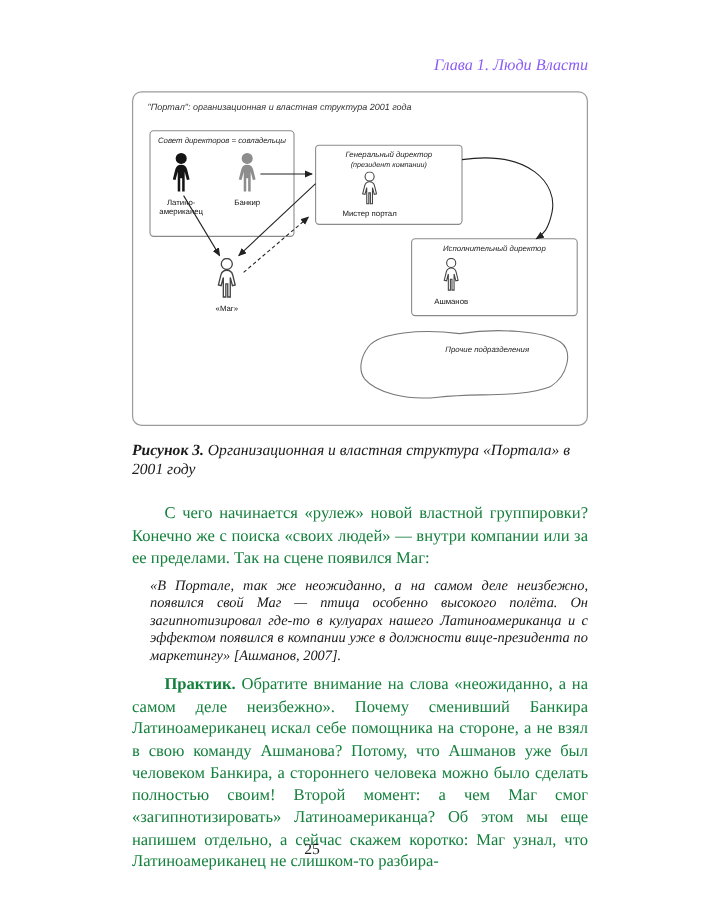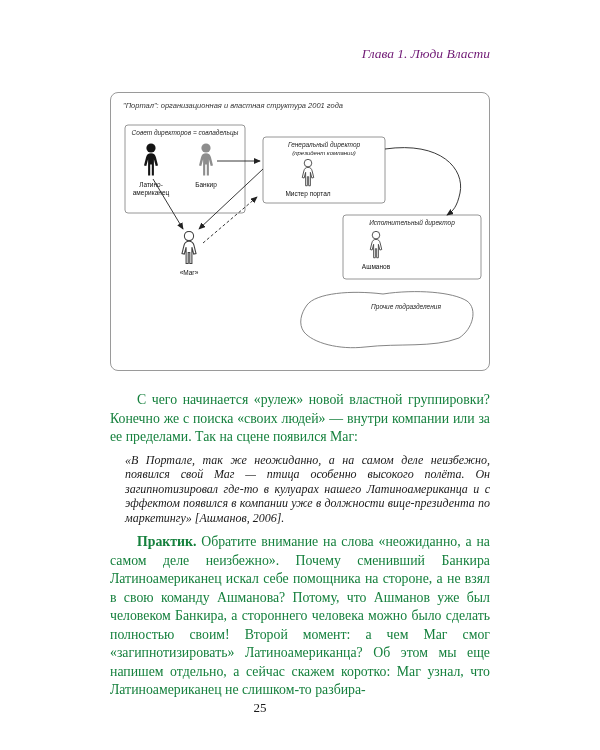--- a/index.html
+++ b/index.html
@@ -3,22 +3,22 @@
 <meta charset="utf-8">
 <style>
   * { margin:0; padding:0; box-sizing:border-box; }
   html, body { background:#ffffff; }
   .page {
     width:600px; height:750px; background:#ffffff; position:relative;
     font-family:"Liberation Serif", serif; color:#1a1a1a;
     padding:46px 110px 0 110px; overflow:hidden;
   }
   .chapter-header {
-    text-align:right; font-style:italic; font-size:13.5px; color:#701a75;
-    margin-bottom:30px;
+    text-align:right; font-style:italic; font-size:13.5px; color:#8b5cf6;
+    margin-bottom:14px;
   }
   .figure-box {
     width:380px; height:279px; border:1px solid #9a9a9a; border-radius:8px;
     overflow:hidden; background:#fff;
   }
   svg { display:block; font-family:"Liberation Sans", sans-serif; }
   .dia-title { font-size:7.5px; font-style:italic; fill:#333; }
   .box-label { font-size:6.5px; font-style:italic; fill:#222; text-anchor:middle; }
   .box-label-sm { font-size:6px; font-style:italic; fill:#222; text-anchor:middle; }
   .person-label { font-size:6.5px; fill:#111; text-anchor:middle; }
@@ -90,22 +90,23 @@
       <text x="295" y="216" class="box-label">Прочие подразделения</text>
 
       <path class="arrow" marker-end="url(#arr)" d="M 42 86 L 72 136"></path>
       <path class="arrow" marker-end="url(#arr)" d="M 152 76 L 88 136"></path>
       <path class="arrow" stroke-dasharray="3 2.2" marker-end="url(#arr)" d="M 92 150 L 146 104"></path>
       <path class="arrow" marker-end="url(#arr)" d="M 106 68 L 149 68"></path>
       <path class="arrow" marker-end="url(#arr)" d="M 274 56 C 330 48 354 76 349 100 C 346 114 342 118 336 122"></path>
     </svg>
   </div>
 
+  <p class="caption"><span class="num">Рисунок 3.</span><span> Организационная и властная структура «Портала» в 2001 году</span></p>
 
   <p class="body indent p1">С чего начинается «рулеж» новой властной группировки? Конечно же с поиска «своих людей» — внутри компании или за ее пределами. Так на сцене появился Маг:</p>
 
-  <p class="quote">«В Портале, так же неожиданно, а на самом деле неизбежно, появился свой Маг — птица особенно высокого полёта. Он загипнотизировал где-то в кулуарах нашего Латиноамериканца и с эффектом появился в компании уже в должности вице-президента по маркетингу» [Ашманов, 2006].</p>
+  <p class="quote">«В Портале, так же неожиданно, а на самом деле неизбежно, появился свой Маг — птица особенно высокого полёта. Он загипнотизировал где-то в кулуарах нашего Латиноамериканца и с эффектом появился в компании уже в должности вице-президента по маркетингу» [Ашманов, 2007].</p>
 
   <p class="body indent p2"><span class="praktik">Практик.</span><span> Обратите внимание на слова «неожиданно, а на самом деле неизбежно». Почему сменивший Банкира Латиноамериканец искал себе помощника на стороне, а не взял в свою команду Ашманова? Потому, что Ашманов уже был человеком Банкира, а стороннего человека можно было сделать полностью своим! Второй момент: а чем Маг смог «загипнотизировать» Латиноамериканца? Об этом мы еще напишем отдельно, а сейчас скажем коротко: Маг узнал, что Латиноамериканец не слишком-то разбира-</span></p>
 
   <div class="page-number">25</div>
 
 </div>
 
 </body></html>

